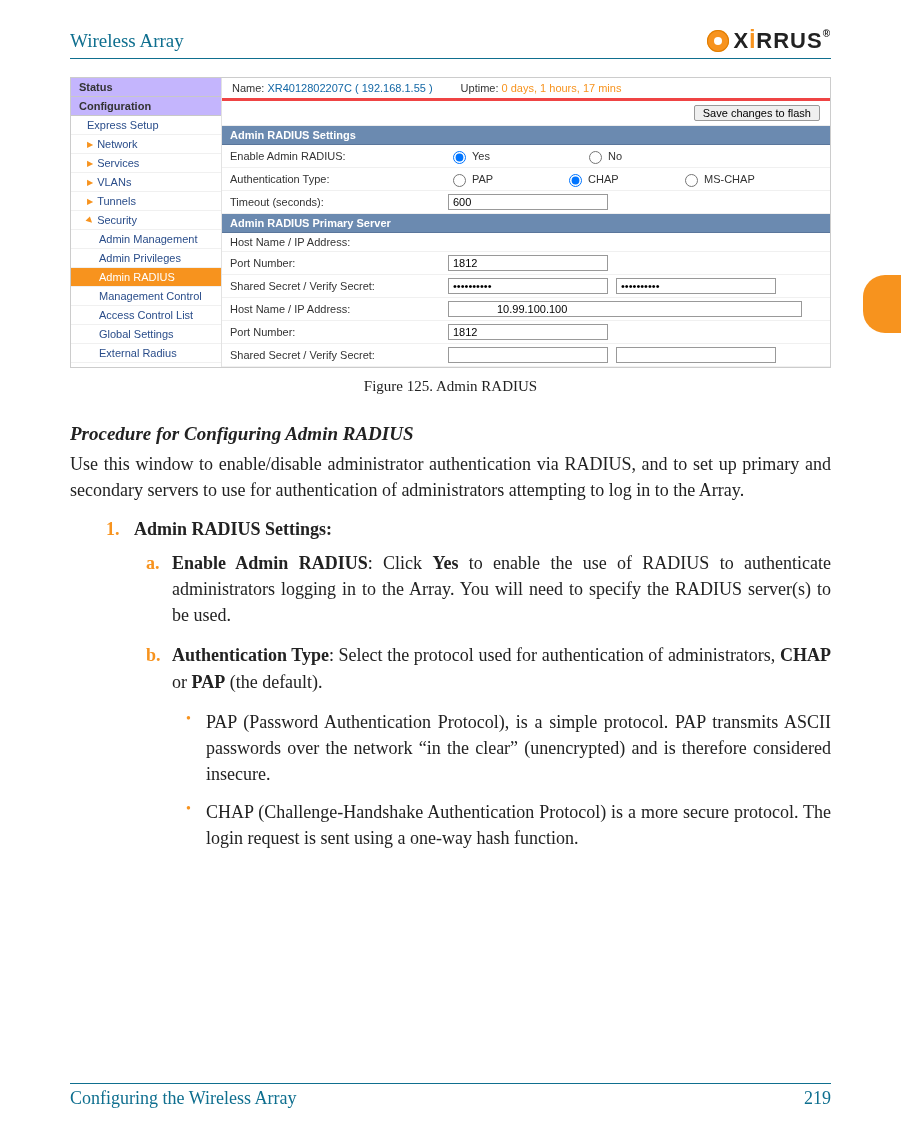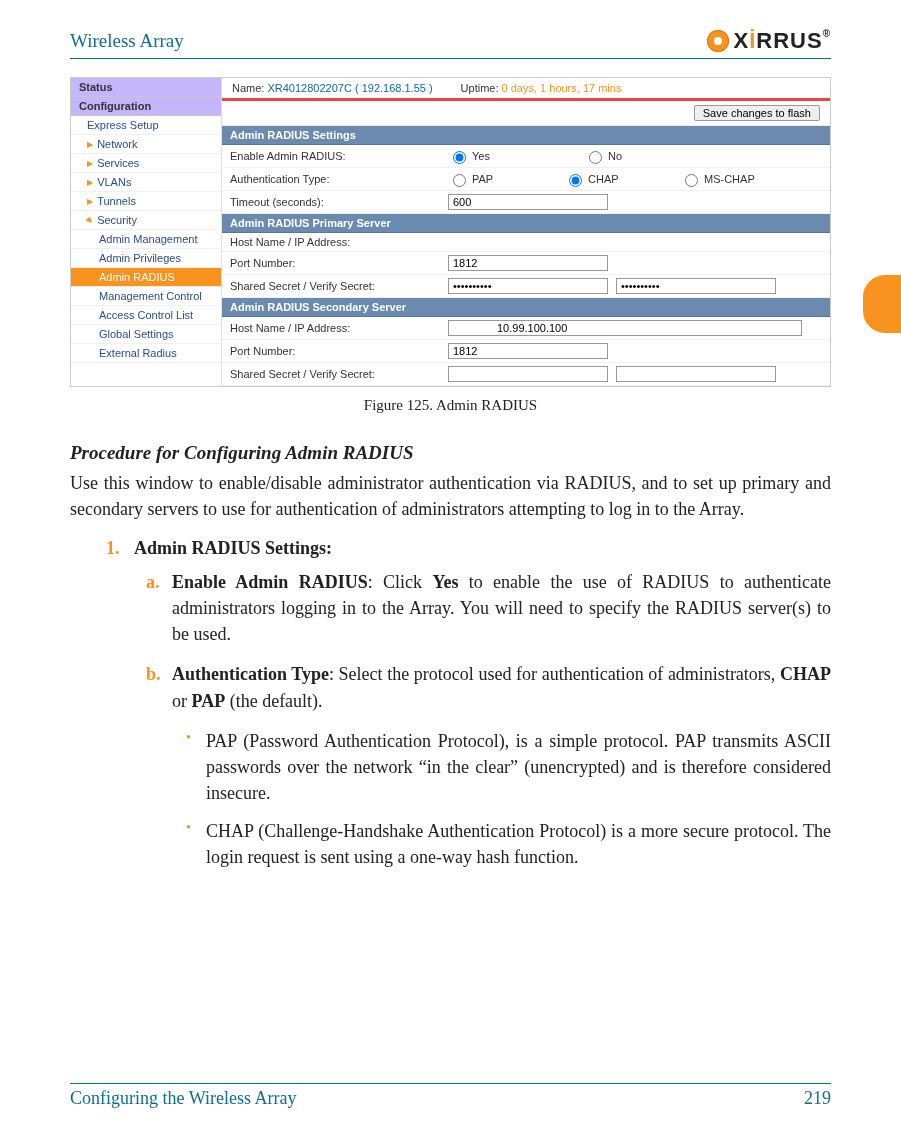--- a/index.html
+++ b/index.html
@@ -237,21 +237,20 @@
       <div class="form-row">
         <span class="lab">Port Number:</span>
         <input type="text" value="1812" style="">
       </div>
       <div class="form-row">
         <span class="lab">Shared Secret / Verify Secret:</span>
         <input type="text" value="••••••••••" style="">
         <input type="text" value="••••••••••" style="">
       </div>
 
-      <div class="section-bar">Admin RADIUS Secondary Server</div>
       <div class="form-row">
         <span class="lab">Host Name / IP Address:</span>
         <input type="text" style="width: 300px; padding-left: 48px;" value="10.99.100.100">
       </div>
       <div class="form-row">
         <span class="lab">Port Number:</span>
         <input type="text" value="1812" style="">
       </div>
       <div class="form-row">
         <span class="lab">Shared Secret / Verify Secret:</span>

